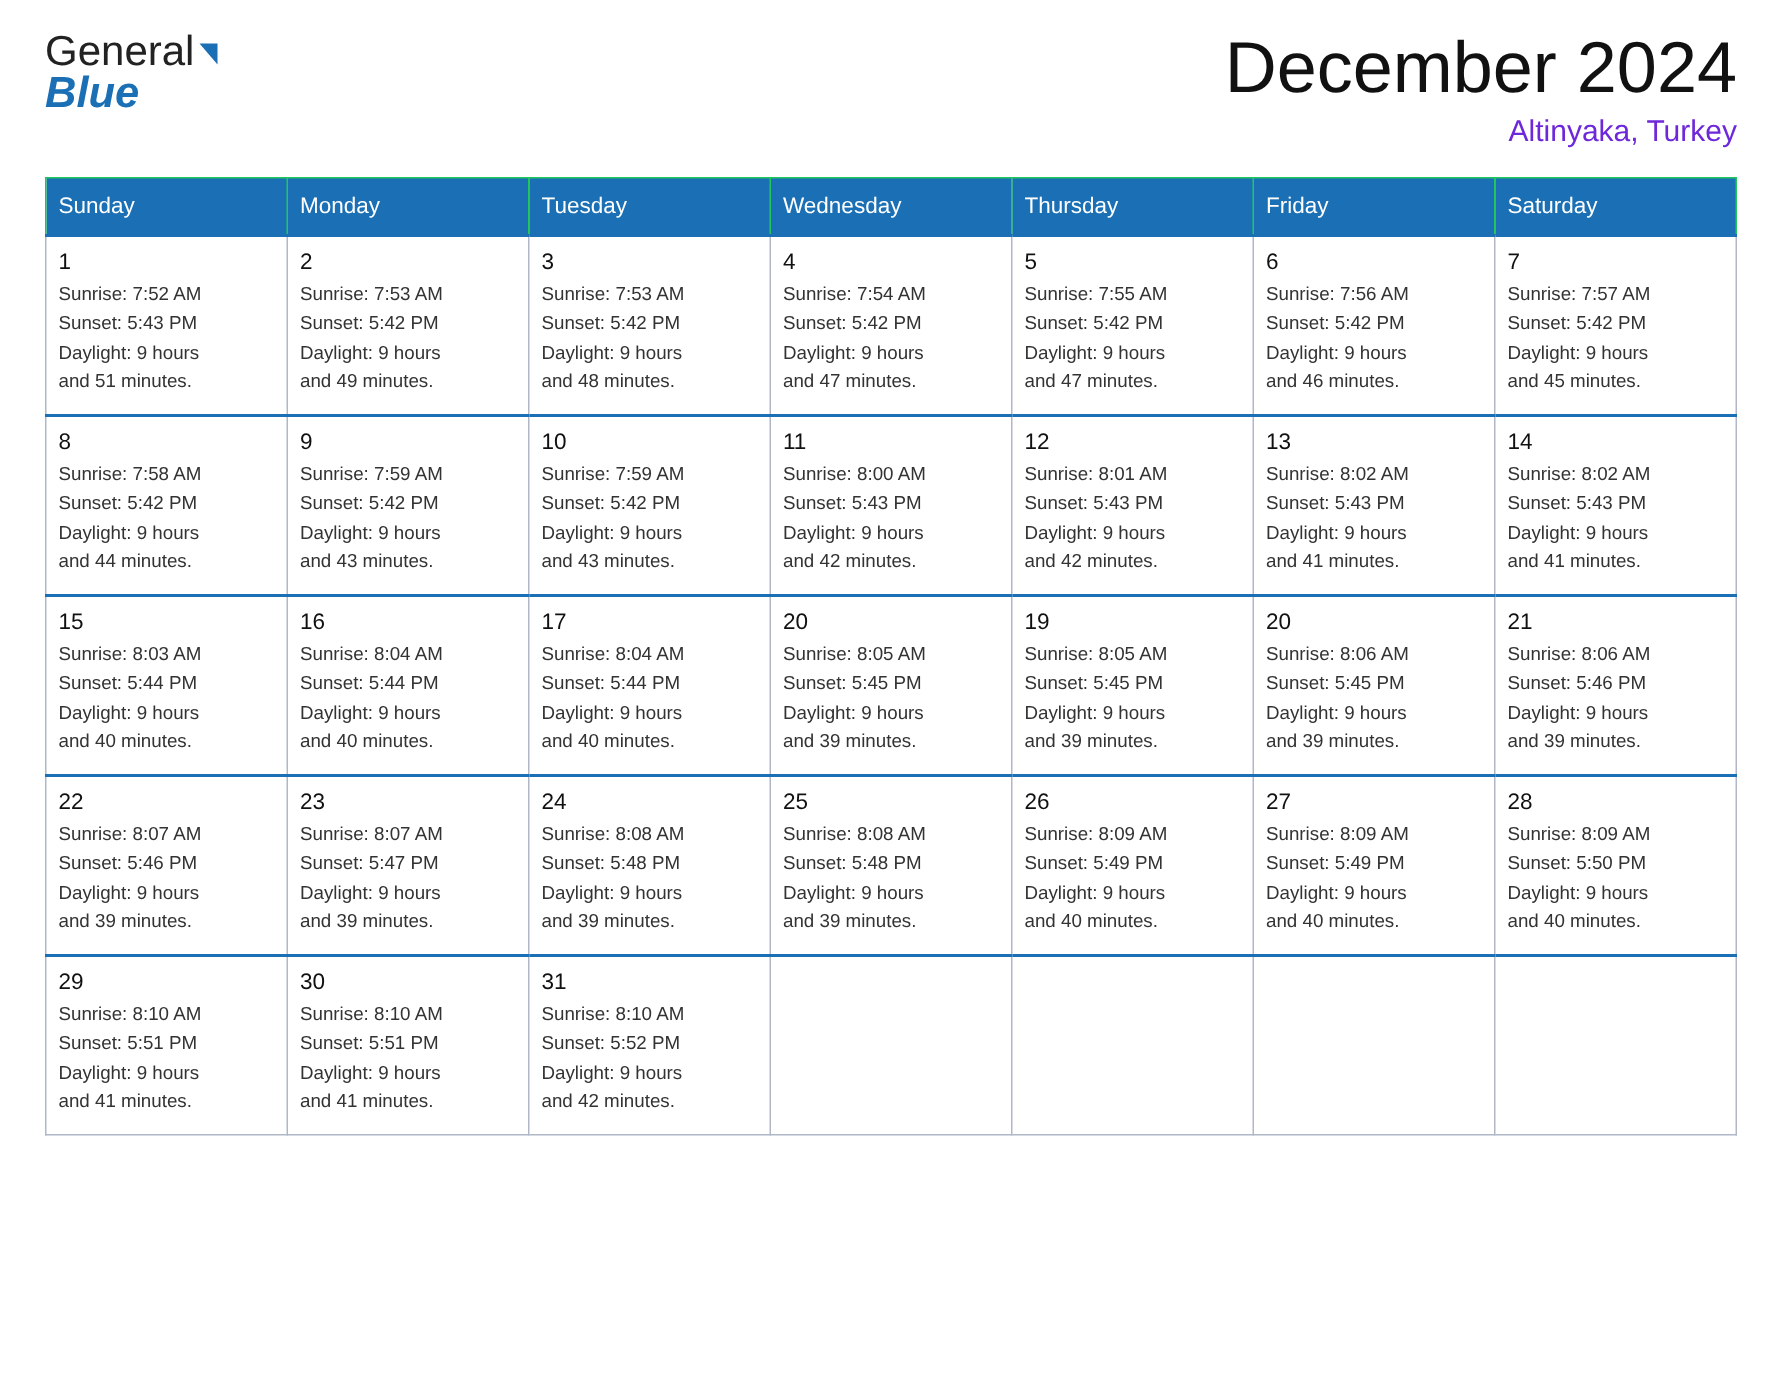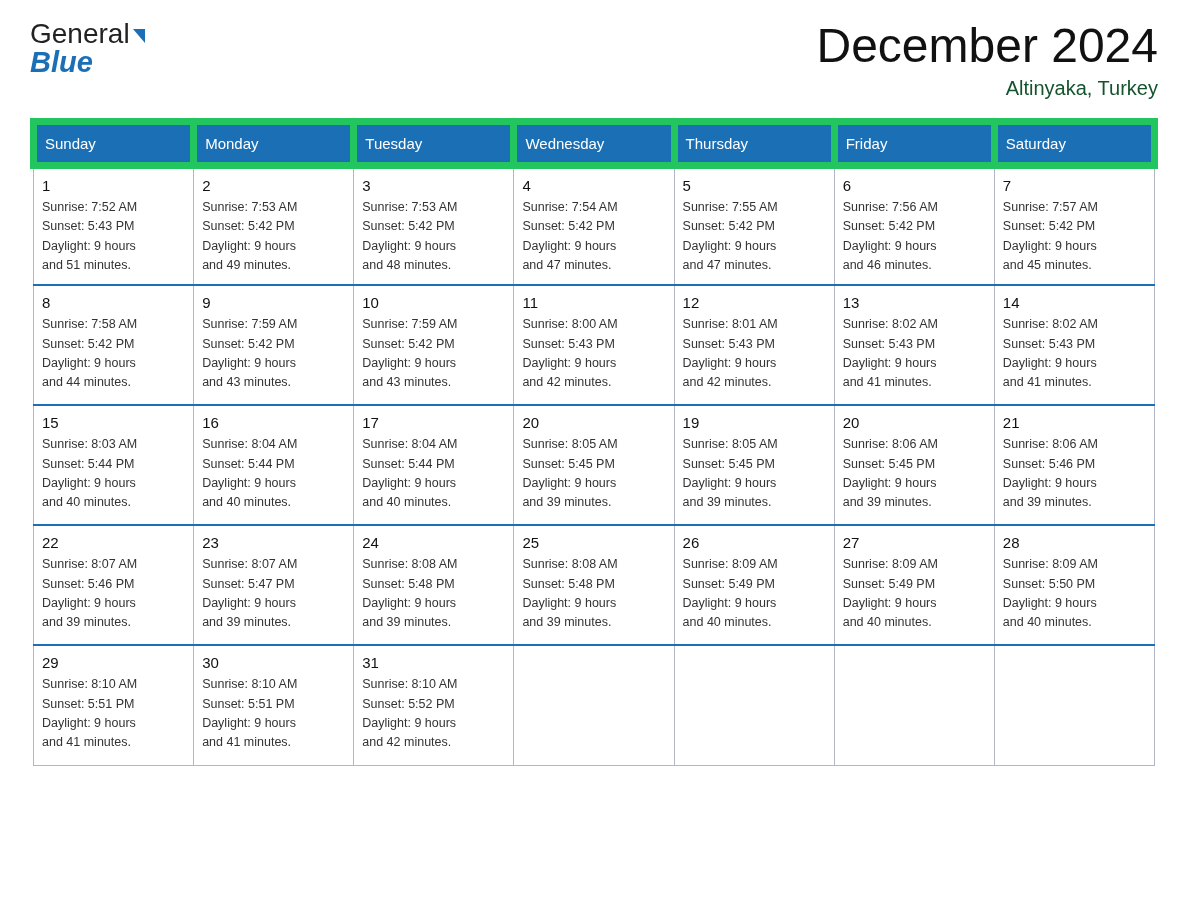--- a/index.html
+++ b/index.html
@@ -26,36 +26,36 @@
       text-align: right;
     }
     .main-title {
       font-size: 48px;
       font-weight: normal;
       color: #111;
       line-height: 1.1;
     }
     .subtitle {
       font-size: 20px;
-      color: #14532d;
+      color: #6d28d9;
       margin-top: 4px;
     }
     .calendar {
       width: 100%;
       border-collapse: collapse;
       table-layout: fixed;
     }
     .calendar thead tr th {
       background-color: #1a6fb5;
       color: #fff;
       padding: 10px 8px;
       font-size: 15px;
       font-weight: normal;
       text-align: left;
-      border: 7px solid #22c55e;
+      border: 1px solid #22c55e;
     }
     .calendar tbody tr td {
       vertical-align: top;
       padding: 8px 8px;
       border: 1px solid #b0b8c8;
       font-size: 13px;
       color: #222;
       background: #fff;
       height: 120px;
     }

